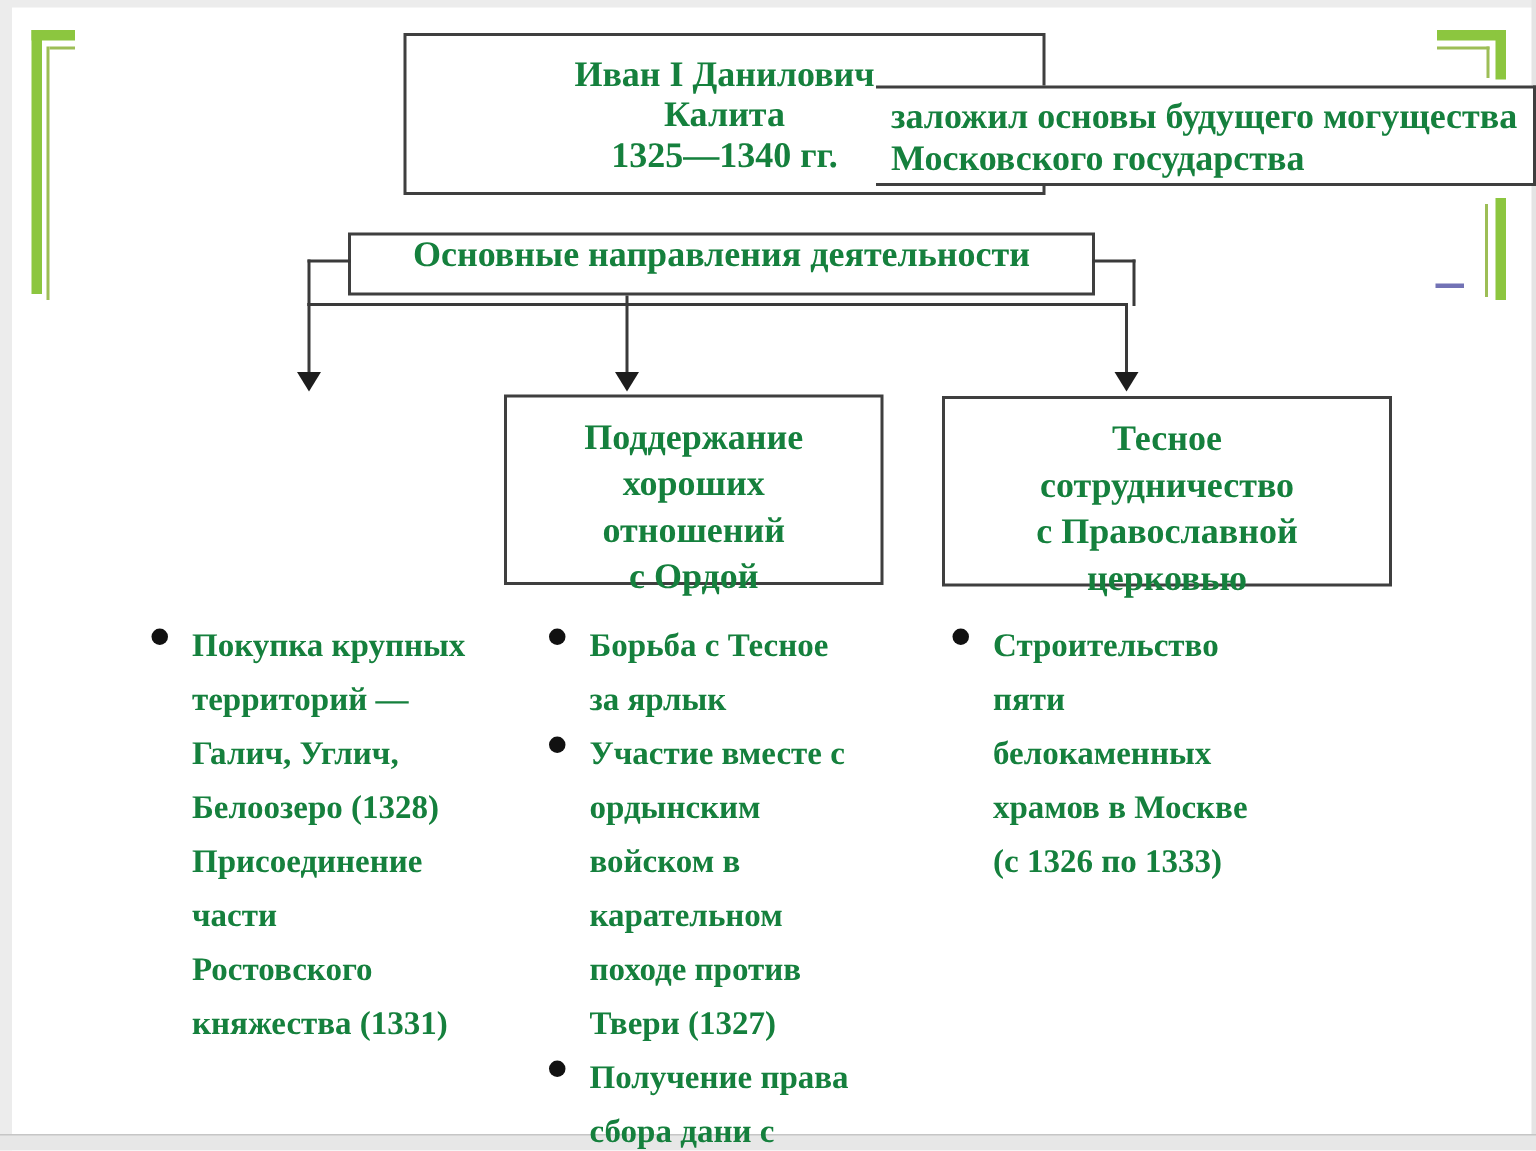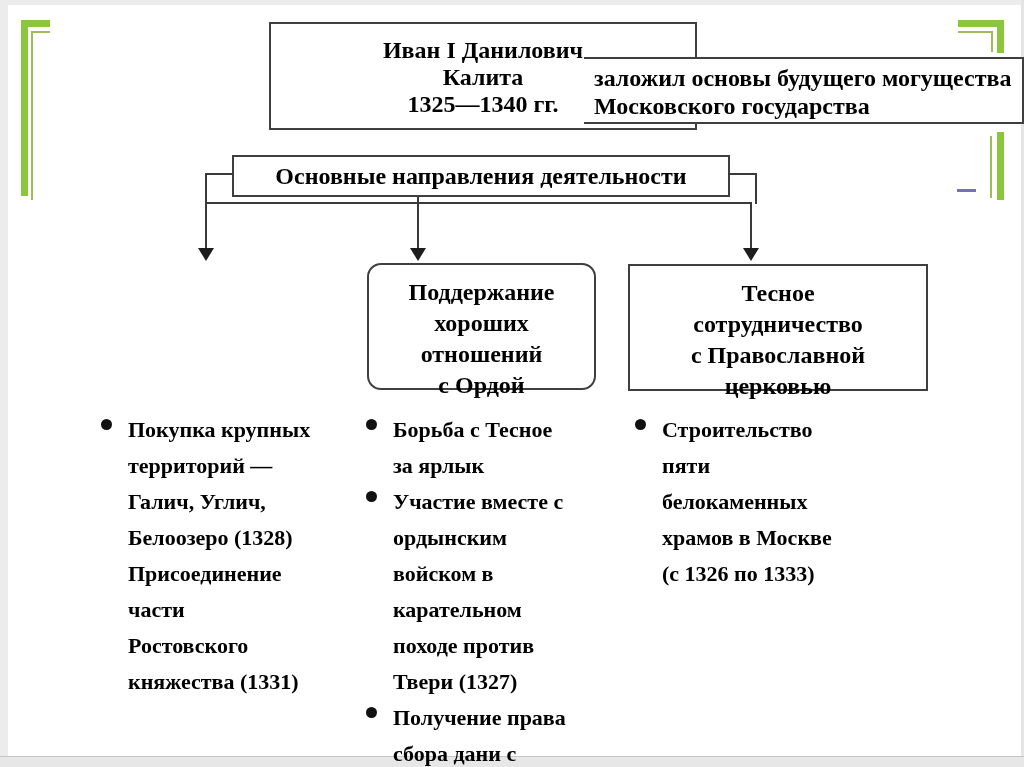--- a/index.html
+++ b/index.html
@@ -1,38 +1,38 @@
 <!DOCTYPE html>
 <html><head>
 <meta charset="utf-8">
 <style>
   html,body{margin:0;padding:0;}
   body{background:#e9e9e9;font-family:"Liberation Serif","DejaVu Serif",serif;}
   .slide{position:relative;width:1024px;height:767px;background:#ffffff;overflow:hidden;
-         font-weight:700;color:#000000;}
+         font-weight:700;color:#15803d;}
   
   .edge{position:absolute;background:#ececec;z-index:0;}
   .edge-top{left:0;top:0;width:1024px;height:5px;}
   .edge-left{left:0;top:0;width:8px;height:767px;}
   .edge-right{left:1021px;top:0;width:3px;height:767px;background:#e4e4e4;}
   .edge-bottom{left:0;top:756px;width:1024px;height:11px;background:#e7e7e7;border-top:1px solid #c6c6c6;box-sizing:border-box;}
   
   .accent{position:absolute;z-index:1;}
   
   .box{position:absolute;background:#fff;border:2px solid #3f3f3f;box-sizing:border-box;}
   .pre{white-space:pre-line;}
   .person-box{left:269px;top:22px;width:428px;height:108px;z-index:1;
               text-align:center;font-size:24px;line-height:27px;padding-top:13px;}
   .legacy-box{left:584px;top:57px;width:440px;height:67px;z-index:2;border-left:none;
               font-size:24px;line-height:28px;padding:5px 0 0 10px;text-align:left;}
   .directions-box{left:232px;top:155px;width:498px;height:42px;z-index:1;
-                  display:flex;align-items:center;justify-content:center;font-size:24px;}
+                  display:flex;justify-content:center;font-size:24px;}
   .cat-box{text-align:center;font-size:24px;line-height:31px;padding-top:12px;}
   .cat-a{left:96px;top:263px;width:237px;height:125px;}
-  .cat-b{left:367px;top:263px;width:229px;height:127px;border-radius:14px;}
+  .cat-b{left:336px;top:263px;width:253px;height:127px;}
   .cat-c{left:628px;top:264px;width:300px;height:127px;}
   
   .line{position:absolute;background:#3a3a3a;z-index:1;}
   .arrowhead{position:absolute;width:0;height:0;z-index:1;
              border-left:8px solid transparent;border-right:8px solid transparent;
              border-top:13px solid #1d1d1d;}
   
   .blist{position:absolute;list-style:none;margin:0;padding:0;font-size:22px;line-height:36px;z-index:1;}
   .blist li{position:relative;padding-left:32px;}
   .blist li::before{content:"";position:absolute;left:5px;top:7px;width:11px;height:11px;

